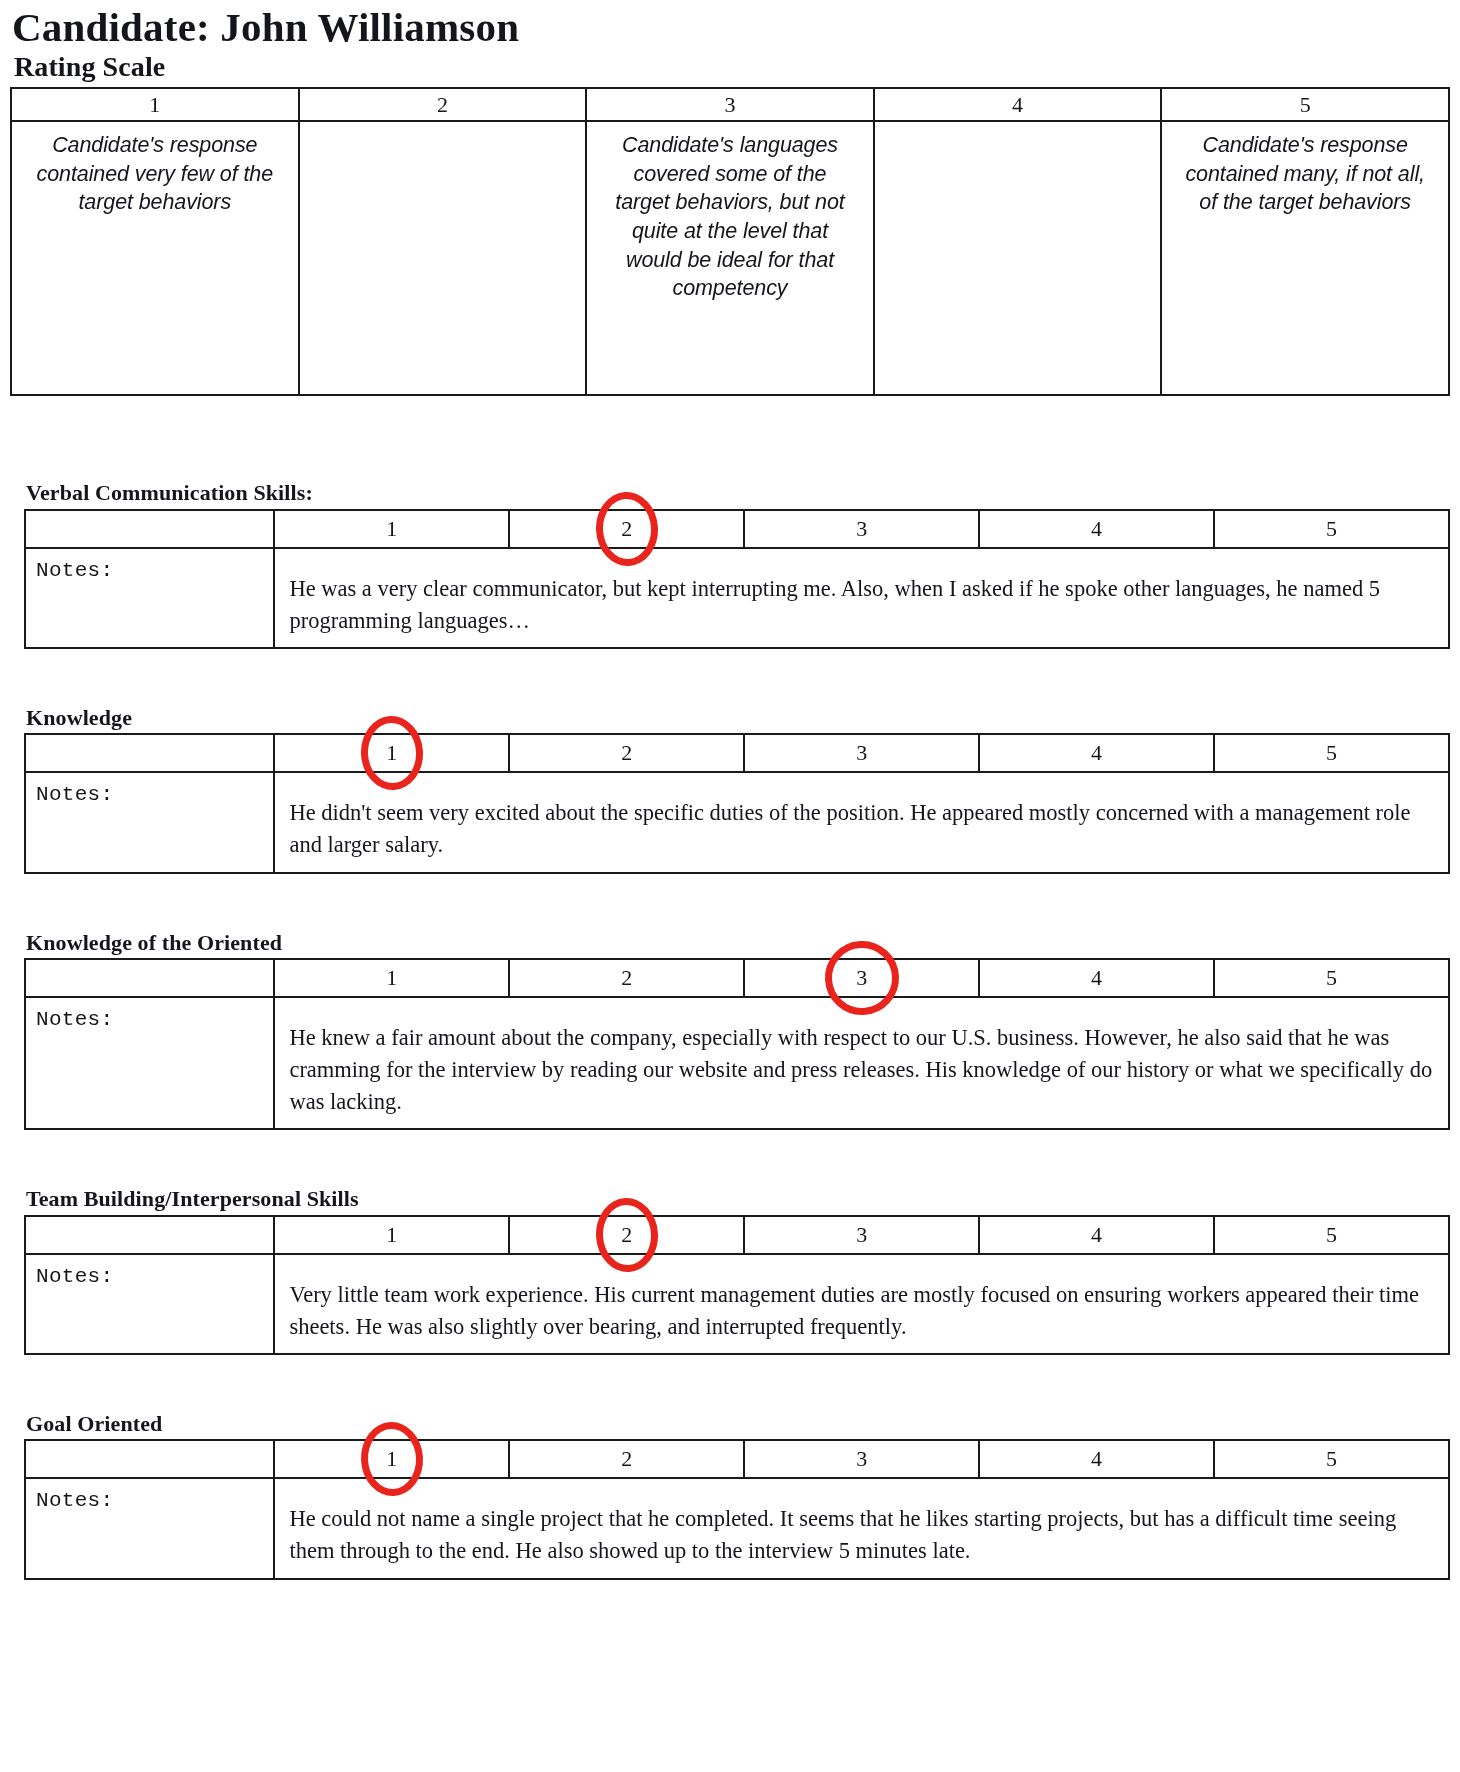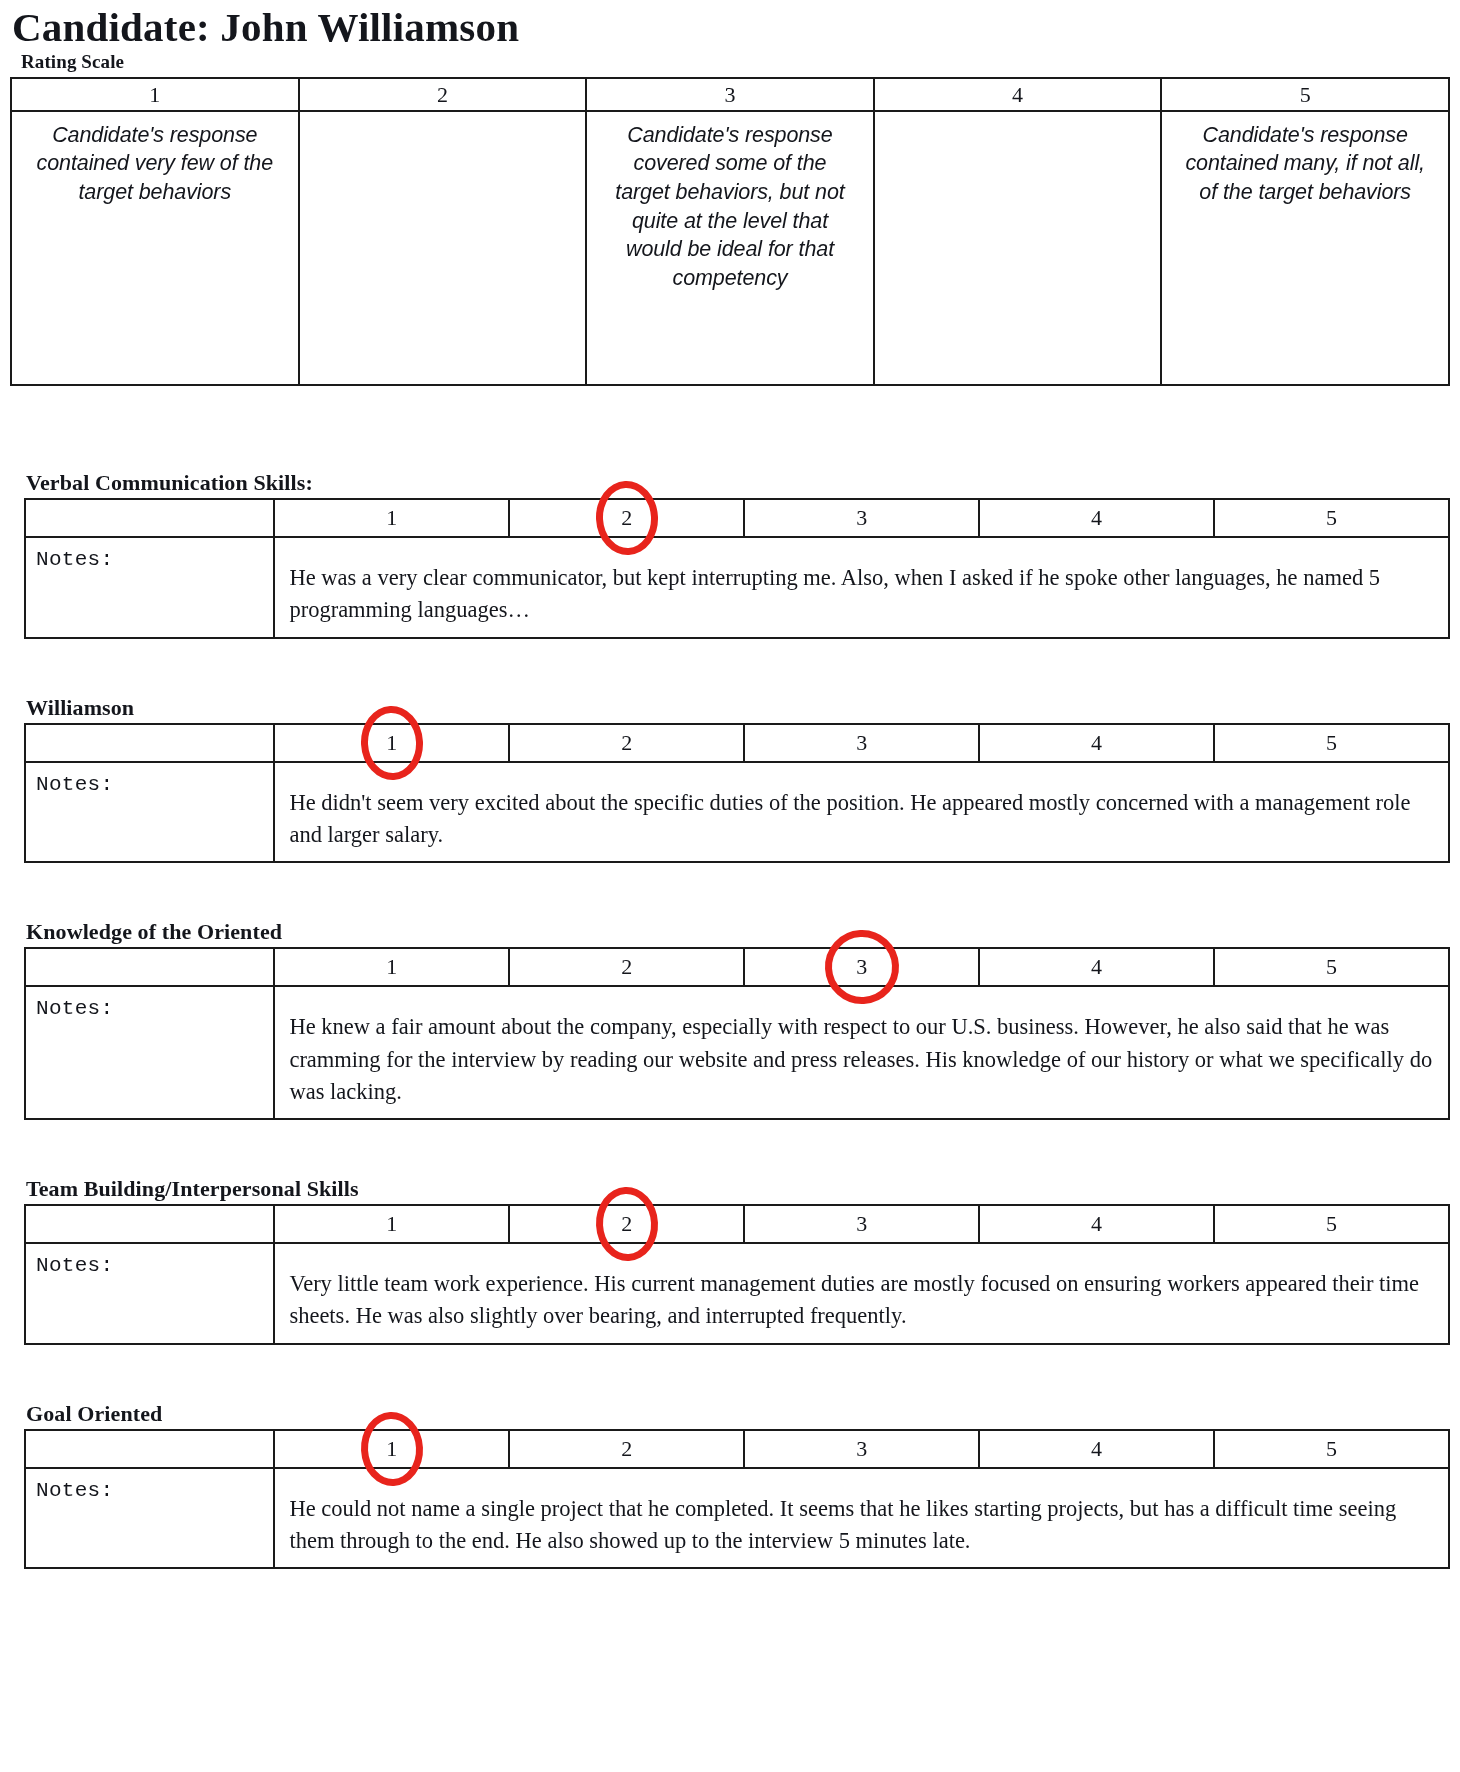--- a/index.html
+++ b/index.html
@@ -26,23 +26,23 @@
   
   .doc-title {
     font-size: 41px;
     font-weight: bold;
     letter-spacing: .2px;
     margin: 0 0 2px 2px;
     line-height: 1.05;
     font-family: "Liberation Serif", "DejaVu Serif", serif;
   }
   .section-label {
-    font-size: 19px;
+    font-size: 28px;
     font-weight: bold;
-    margin: 0 0 4px 11px;
+    margin: 0 0 4px 4px;
     line-height: 1.15;
     letter-spacing: .1px;
   }
   .competency-label {
     font-size: 22px;
     font-weight: bold;
     margin: 0 0 3px 2px;
     line-height: 1.15;
     letter-spacing: .1px;
   }
@@ -162,21 +162,21 @@
       <tr>
         <td class="scale-num">1</td>
         <td class="scale-num">2</td>
         <td class="scale-num">3</td>
         <td class="scale-num">4</td>
         <td class="scale-num">5</td>
       </tr>
       <tr>
         <td class="scale-desc">Candidate's response contained very few of the target behaviors</td>
         <td class="scale-desc"></td>
-        <td class="scale-desc">Candidate's response covered some of the target behaviors, but not quite at the level that would be ideal for that competency</td>
+        <td class="scale-desc">Candidate's languages covered some of the target behaviors, but not quite at the level that would be ideal for that competency</td>
         <td class="scale-desc"></td>
         <td class="scale-desc">Candidate's response contained many, if not all, of the target behaviors</td>
       </tr>
     </tbody>
   </table>
 
   <div class="spacer-lg"></div>
 
   <div id="competency-container">
       <div class="competency">
@@ -201,21 +201,21 @@
             </tr>
             <tr>
               <td class="notes-label">Notes:</td>
               <td class="notes-body" colspan="5">He was a very clear communicator, but kept interrupting me. Also, when I asked if he spoke other languages, he named 5 programming languages…</td>
             </tr>
           </tbody>
         </table>
       </div>
       <div class="spacer-md"></div>
       <div class="competency">
-        <div class="competency-label">Williamson</div>
+        <div class="competency-label">Knowledge</div>
         <table class="rate-table">
           <colgroup>
             <col class="c-label">
             <col class="c-opt">
             <col class="c-opt">
             <col class="c-opt">
             <col class="c-opt">
             <col class="c-opt">
           </colgroup>
           <tbody>

